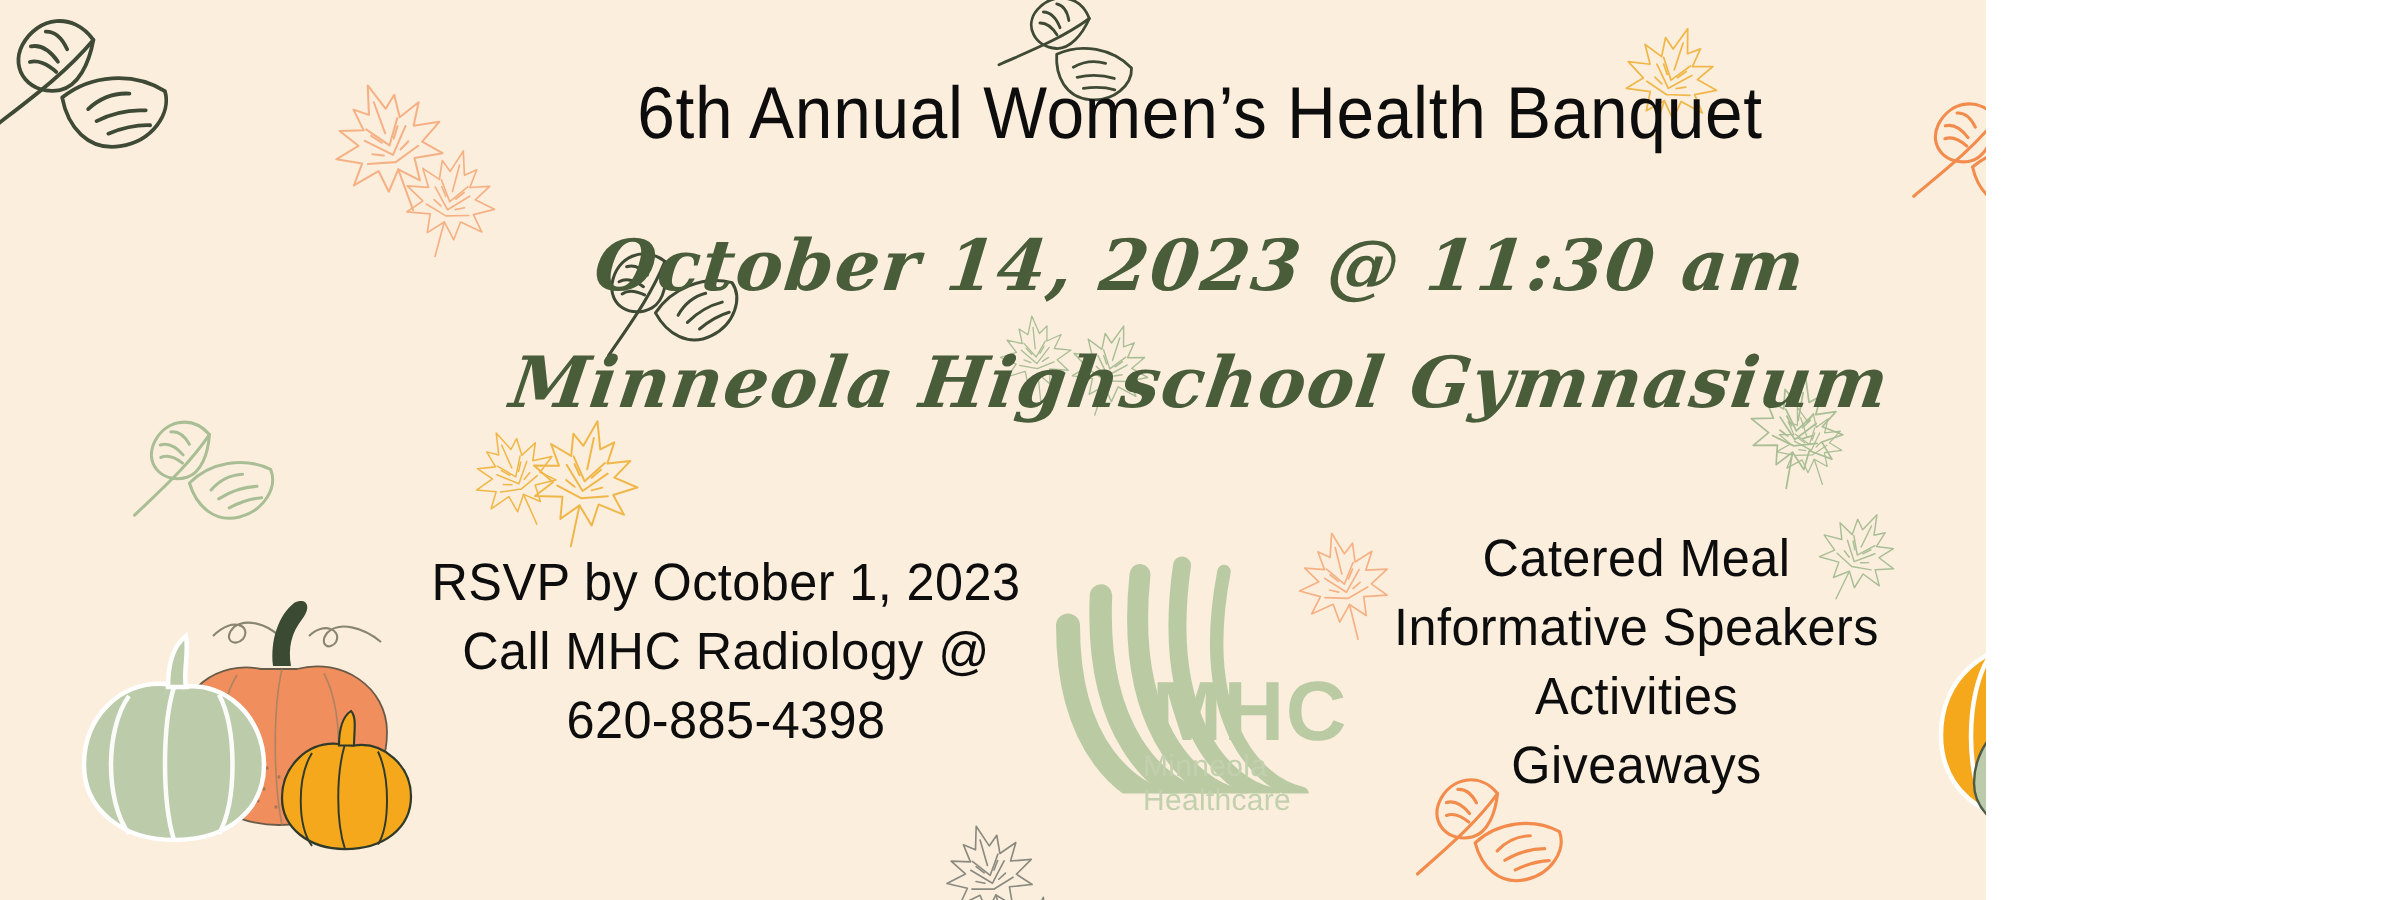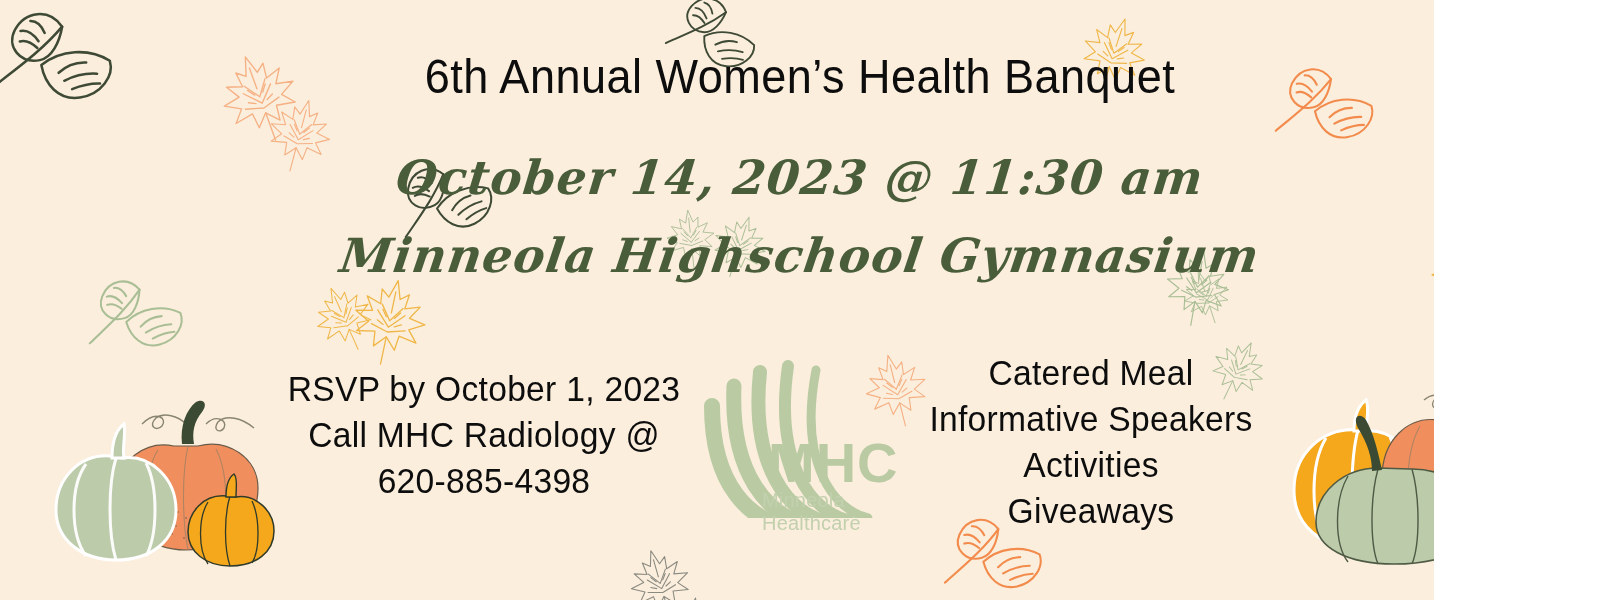--- a/index.html
+++ b/index.html
@@ -2,21 +2,21 @@
 <html><head>
 <meta charset="utf-8">
 <style>
   html, body {
     margin: 0;
     padding: 0;
     background: #ffffff;
   }
   #poster {
     position: relative;
-    width: 1434px;
+    width: 1324px;
     height: 600px;
     overflow: hidden;
     background: #FBEEDD;
     font-family: "Liberation Sans", sans-serif;
   }
 
   
   .bg-leaves {
     position: absolute;
     inset: 0;
@@ -91,21 +91,21 @@
     line-height: 46px;
     letter-spacing: 0.3px;
     transform: scaleX(0.96);
   }
   .features-block div { white-space: nowrap; }
 
   
   .logo {
     position: absolute;
     left: 690px;
-    top: 348px;
+    top: 359px;
     width: 230px;
     height: 170px;
   }
   .logo-mhc {
     position: absolute;
     left: 78px;
     top: 82px;
     font-size: 56px;
     font-weight: bold;
     letter-spacing: 1px;

